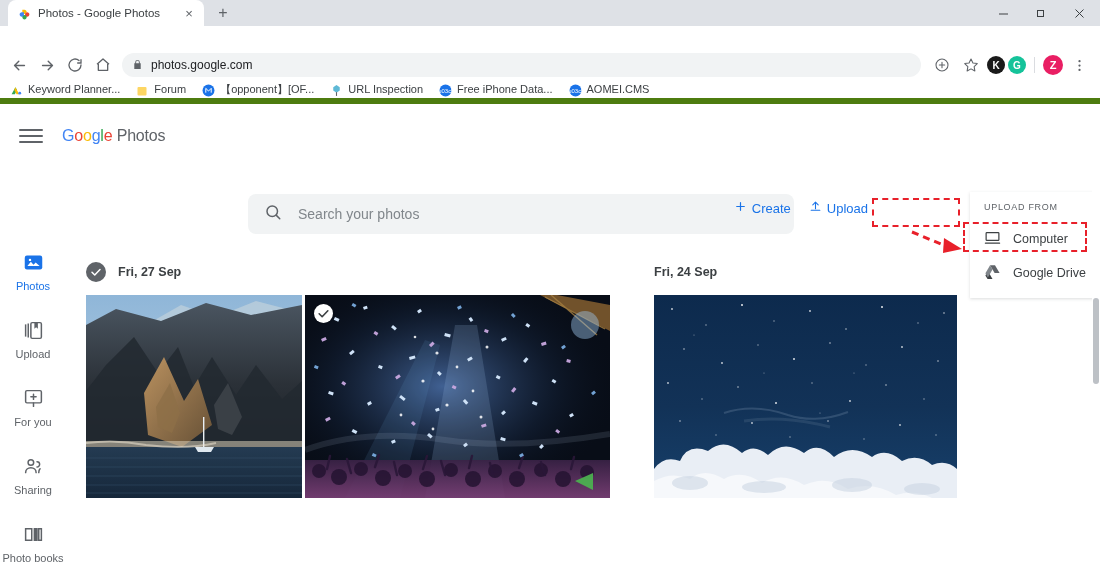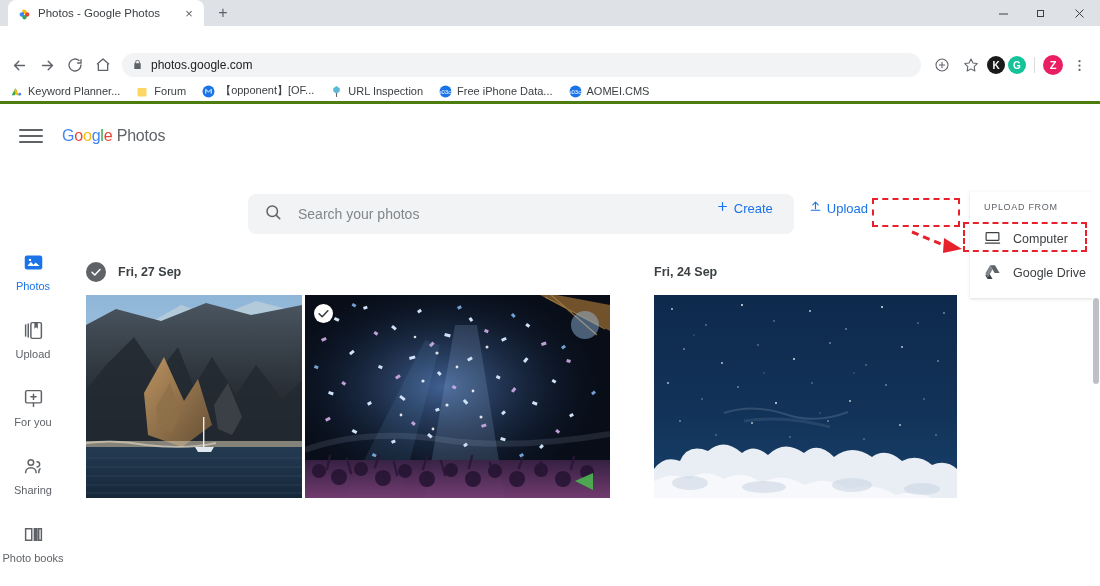--- a/index.html
+++ b/index.html
@@ -67,21 +67,21 @@
   .tb-right { display: flex; align-items: center; gap: 3px; }
   .ext-icon {
     width: 18px; height: 18px; border-radius: 50%;
     display: flex; align-items: center; justify-content: center;
     font-size: 10px; font-weight: bold; color: #fff;
   }
   .tb-sep { width:1px; height:16px; background:#dadce0; margin:0 5px; }
 
   .bookmarks {
     height: 24px; background: #fff; display: flex; align-items: center;
-    padding: 0 10px; gap: 16px; border-bottom: 3px solid #4d7c0f;
+    padding: 0 10px; gap: 16px; border-bottom: 6px solid #4d7c0f;
   }
   .bm { display: flex; align-items: center; gap: 5px; }
   .bm-label { font-size: 11px; color: #3c4043; white-space: nowrap; }
   .bm-ico { width: 13px; height: 13px; flex:0 0 13px; position:relative; }
 
   
   .page { position: relative; height: 506px; background:#fff; overflow:hidden; }
 
   .gp-header {
     height: 64px; display: flex; align-items: center; padding: 0 0 0 14px;
@@ -102,21 +102,21 @@
 
   .searchbar {
     position: absolute; left: 248px; top: 90px; width: 546px; height: 40px;
     background: #f1f3f4; border-radius: 8px;
     display: flex; align-items: center; padding: 0 16px; gap: 16px;
   }
   .search-ph { font-size: 14px; color: #80868b; }
 
   .hdr-actions {
     position: absolute; right: 232px; top: 96px;
-    display: flex; align-items: center; gap: 36px;
+    display: flex; align-items: center; gap: 18px;
   }
   .create-btn, .upload-btn {
     display: flex; align-items: center; gap: 5px;
     font-size: 13px; color: #1a73e8; white-space: nowrap;
   }
 
   
   .dropdown {
     position: absolute; right: 0; top: 88px; width: 130px;
     background:#fff; padding: 6px 0 8px 0;

